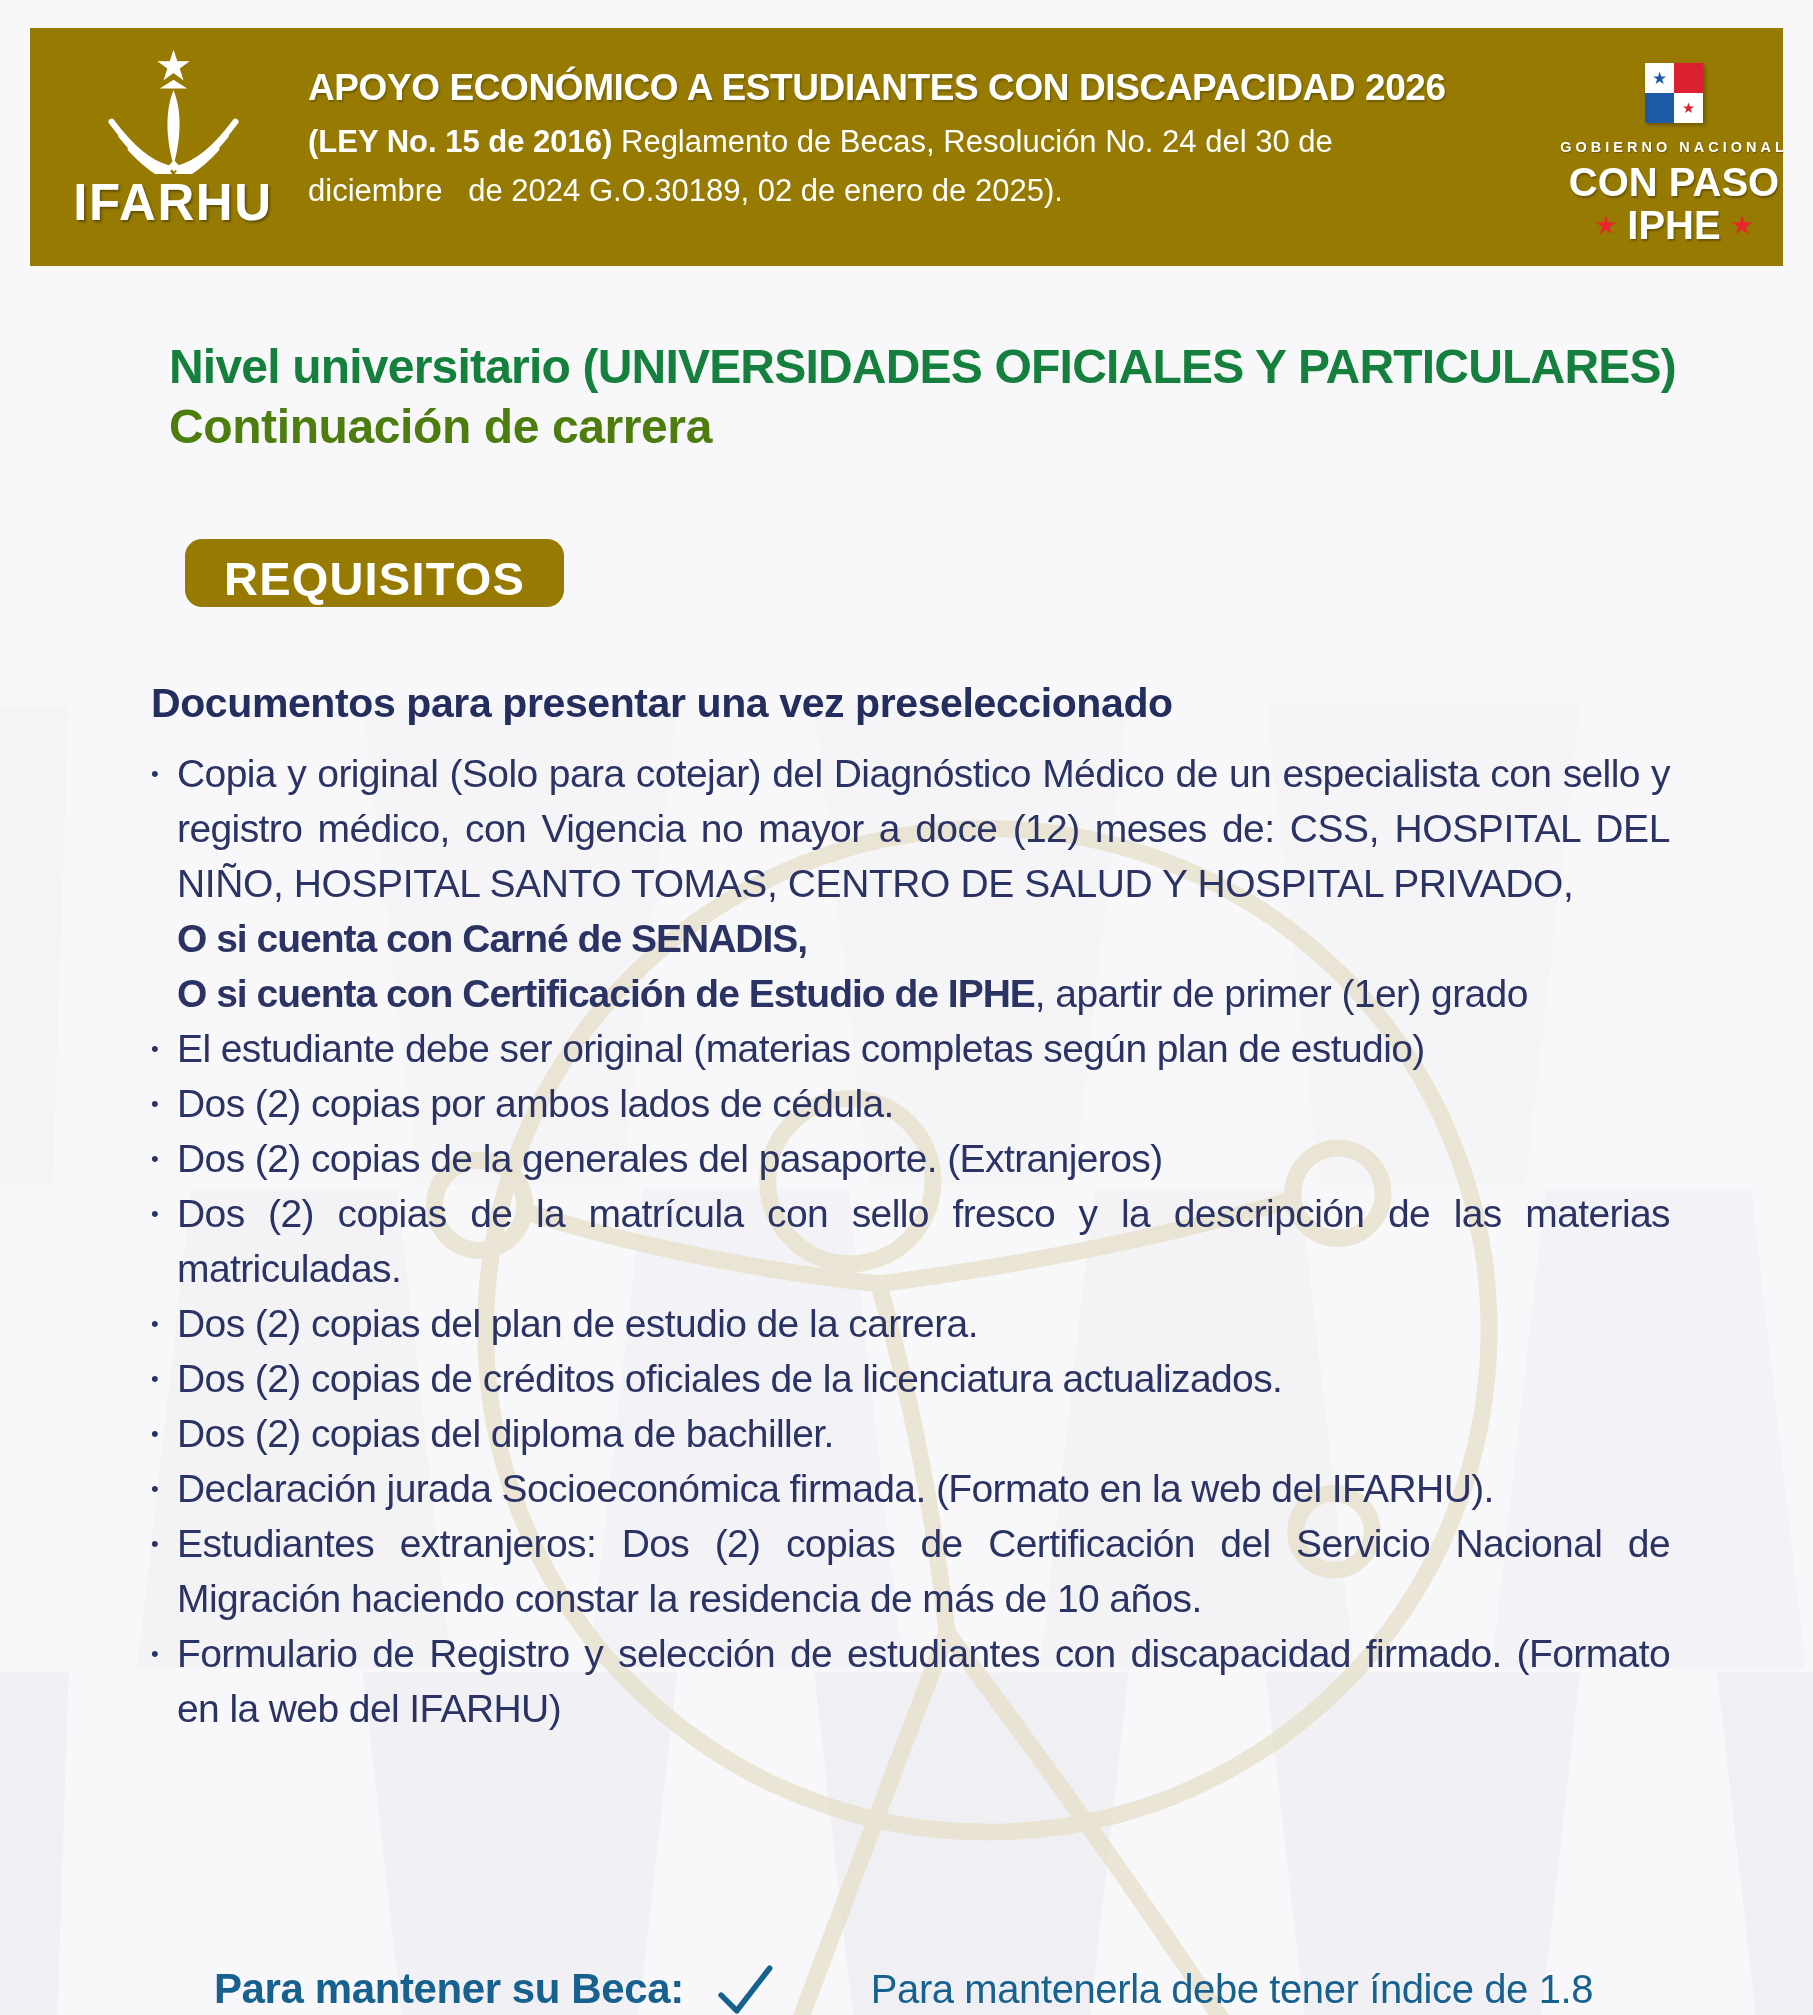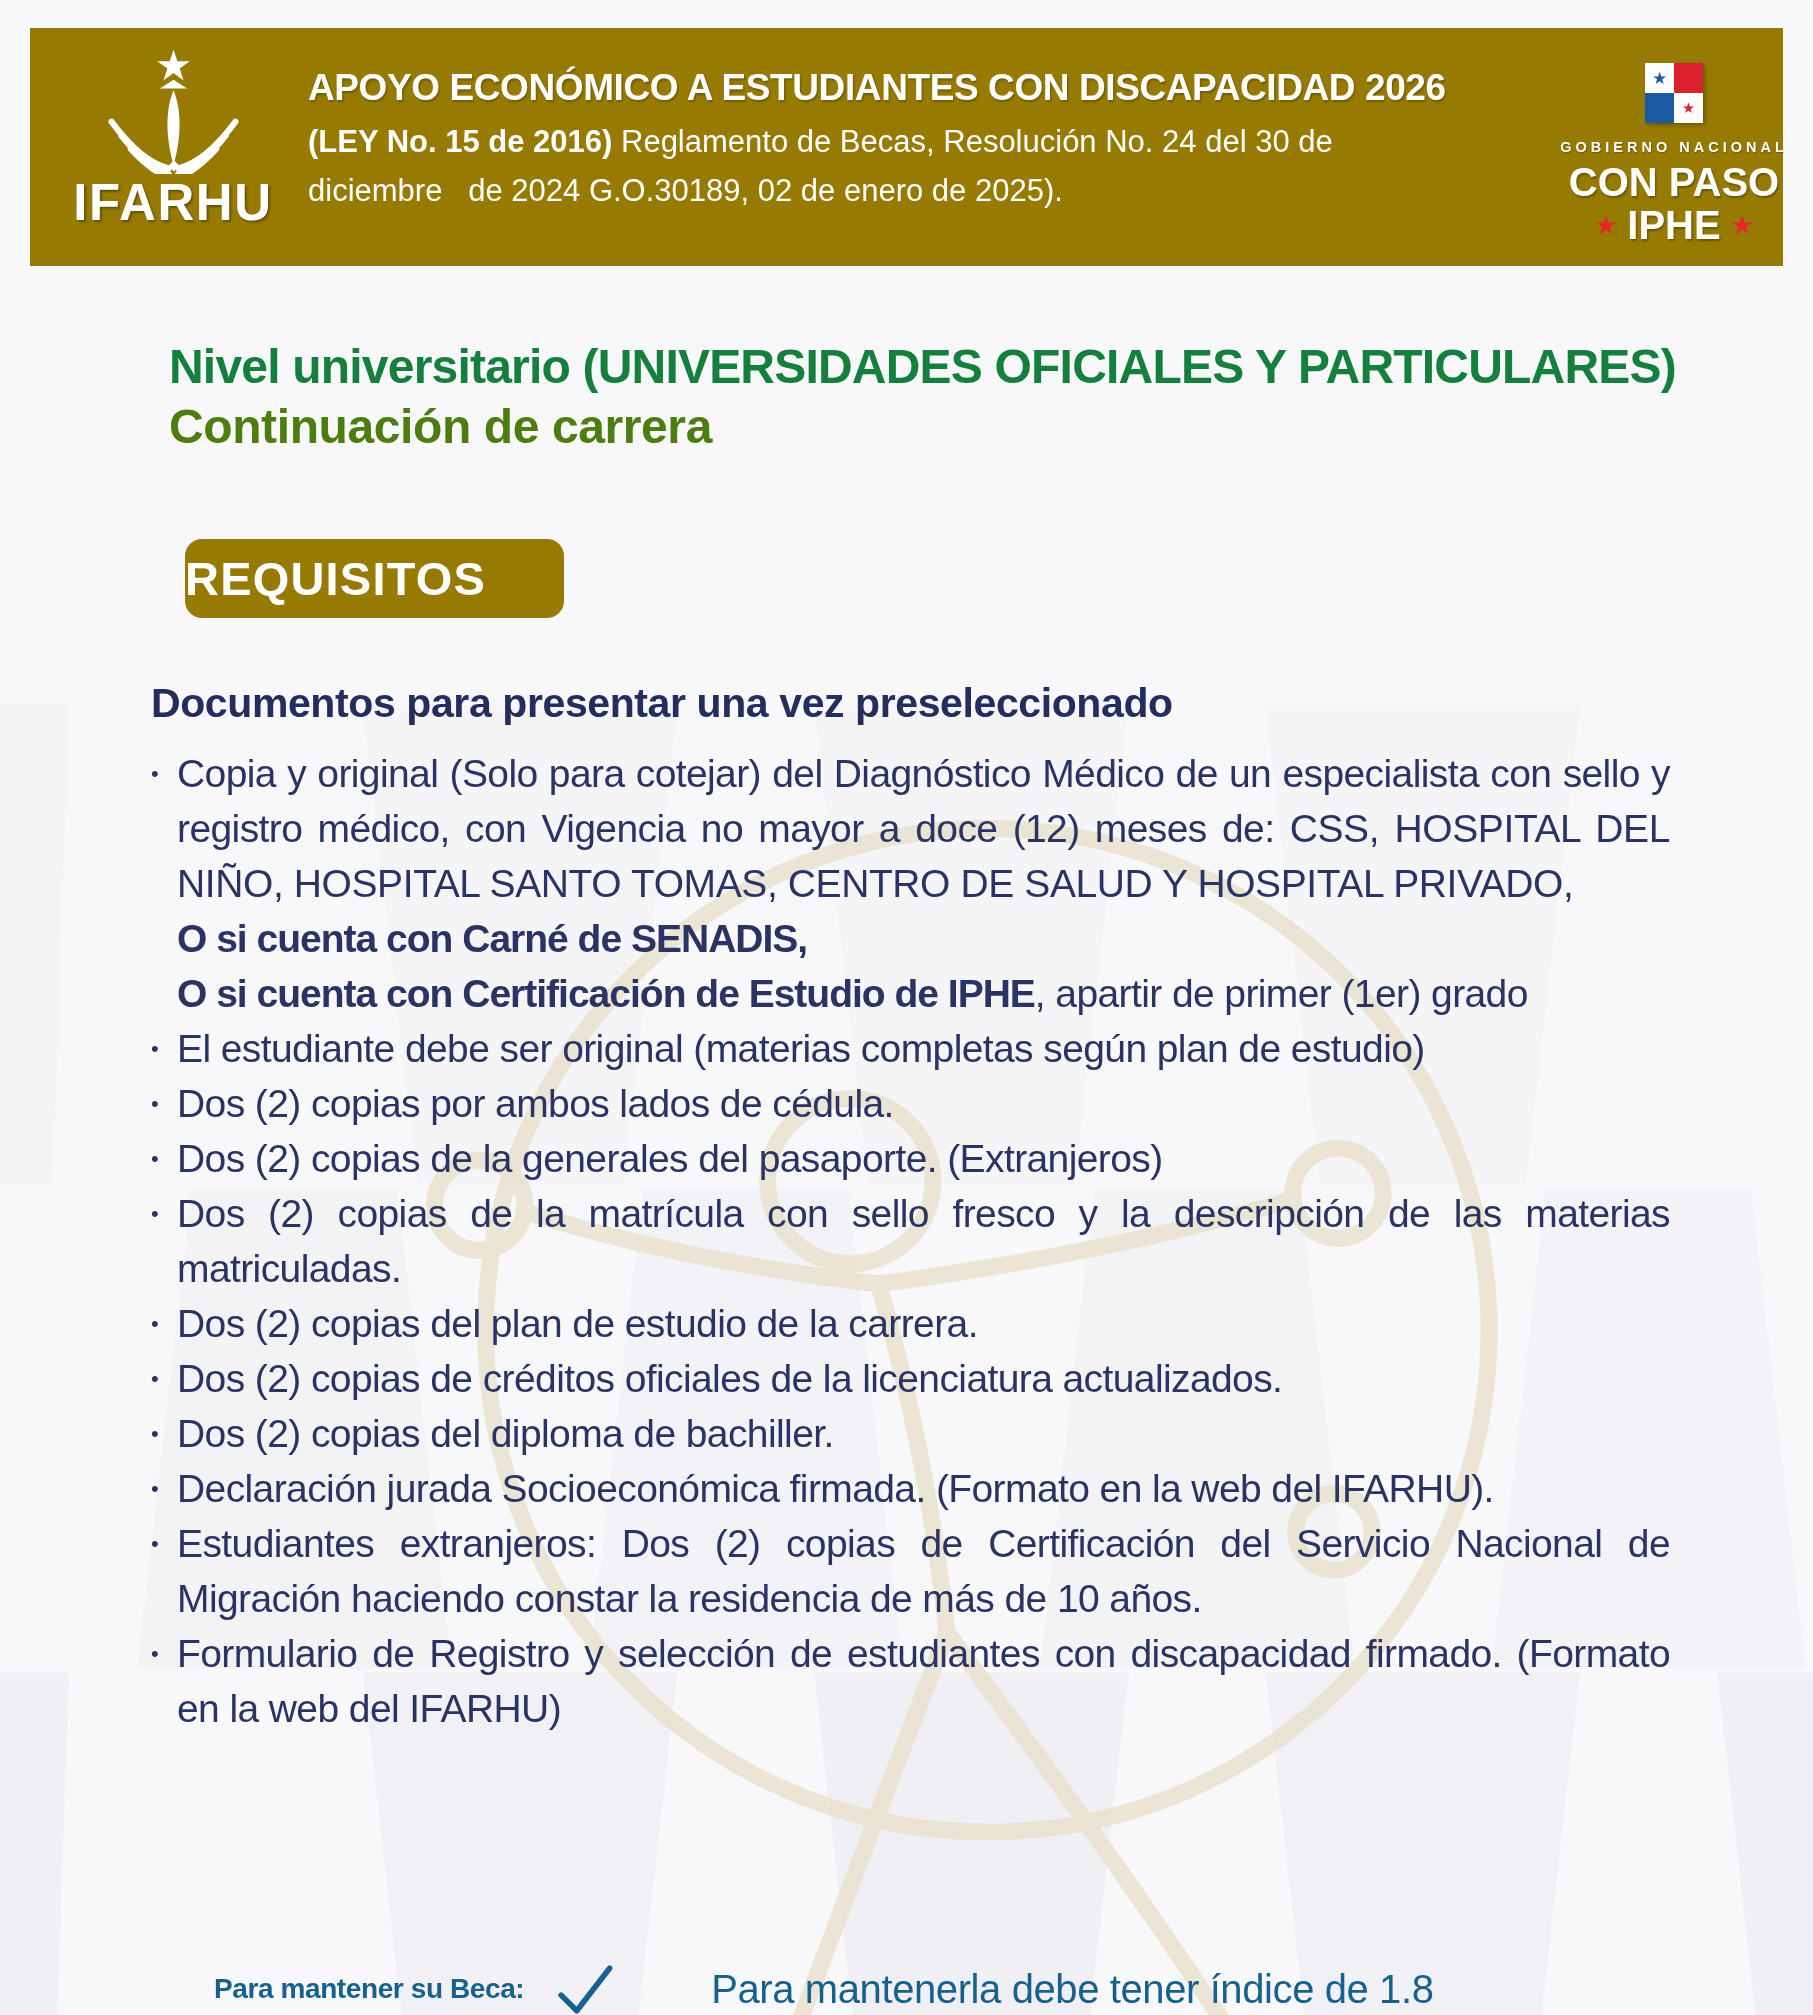--- a/index.html
+++ b/index.html
@@ -32,34 +32,34 @@
   .gov-l1{margin-top:5.6px;font-size:40px;font-weight:700;letter-spacing:0;line-height:42px;
     text-shadow:1.2px 1.6px 2px rgba(0,0,0,.3);}
   .gov-l2{font-size:40px;font-weight:700;line-height:45px;display:flex;align-items:center;
     justify-content:center;gap:11.3px;text-shadow:1.2px 1.6px 2px rgba(0,0,0,.3);}
   .gov-l2 .st{font-size:22.6px;color:#E8242C;text-shadow:none;}
   
   .page-title{position:absolute;left:169px;top:339px;z-index:2;font-size:48px;font-weight:700;
     color:#15803d;letter-spacing:-0.8px;white-space:nowrap;}
   .page-subtitle{position:absolute;left:169px;top:399px;z-index:2;font-size:48px;font-weight:700;
     color:#4d7c0f;letter-spacing:-0.4px;white-space:nowrap;}
-  .badge{position:absolute;left:185px;top:539px;z-index:2;width:379px;height:79px;background:#967A02;
-    border-radius:17px;color:#fff;font-size:47px;font-weight:700;text-align:left;line-height:79px;
+  .badge{position:absolute;left:185px;top:539px;z-index:2;width:379px;height:68px;background:#967A02;
+    border-radius:17px;color:#fff;font-size:47px;font-weight:700;text-align:center;line-height:79px;
     letter-spacing:1.2px;}
   .section-heading{position:absolute;left:151px;top:680px;z-index:2;font-size:41px;font-weight:700;
     color:#232D5E;letter-spacing:-0.4px;white-space:nowrap;}
   .bullets{position:absolute;left:151px;top:746px;z-index:2;width:1519px;}
   .bullets ul{list-style:none;margin:0;padding:0;}
   .bullets li{display:flex;color:#2A3363;font-size:39px;line-height:55px;}
   .bullets .dot{flex:0 0 26px;font-size:22px;line-height:55px;}
   .bullets .btext{flex:1;text-align:justify;letter-spacing:-0.6px;}
   .bullets .med{font-weight:700;letter-spacing:-1px;}
   .bullets .caps{letter-spacing:-0.4px;margin-top:8px;}
   .maintain{position:absolute;left:214px;top:1959px;z-index:2;display:flex;align-items:center;color:#17618F;}
-  .m-label{font-size:28px;font-weight:700;letter-spacing:-0.4px;white-space:nowrap;}
+  .m-label{font-size:42px;font-weight:700;letter-spacing:-0.4px;white-space:nowrap;}
   .m-check{margin-left:31px;margin-top:4px;}
   .m-text{margin-left:96px;font-size:40px;font-weight:400;letter-spacing:-0.4px;white-space:nowrap;}
 </style>
 </head>
 <body>
 
 <svg class="bg-pattern" width="1814" height="2267" viewBox="0 0 4500 5625">
   <g fill="#EAEAEF">
     <polygon points="-220,1750 170,1750 130,2940 -180,2940" opacity="0.22"></polygon>
     <polygon points="900,1750 1680,1750 1545,2940 1035,2940" opacity="0.20"></polygon>

